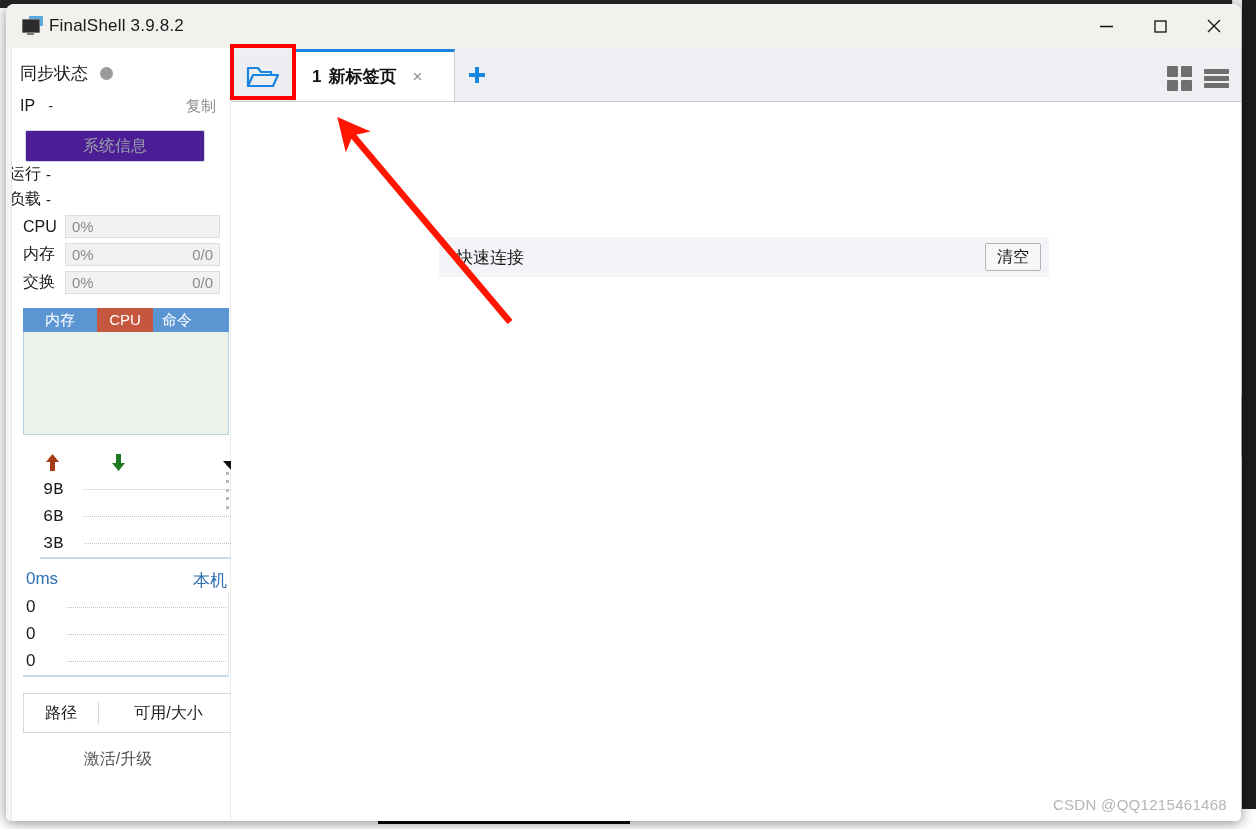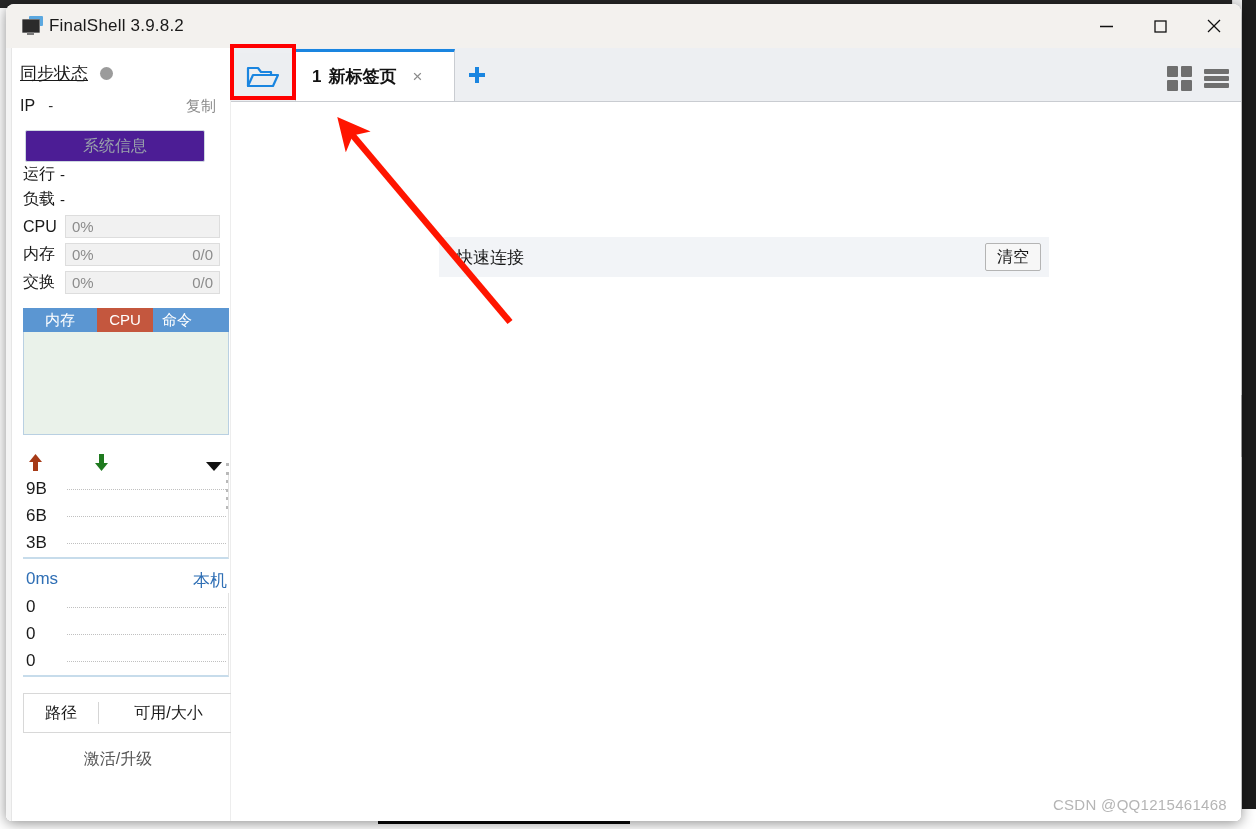--- a/index.html
+++ b/index.html
@@ -179,21 +179,20 @@
     align-items: center;
     padding: 0 14px 0 14px;
   }
   #sync-row {
     height: 38px;
     margin-top: 6px;
   }
   #sync-label {
     font-size: 17px;
     color: #1a1a1a;
-    text-decoration: underline;
   }
   #sync-dot {
     width: 13px;
     height: 13px;
     border-radius: 50%;
     background: #9b9b9b;
     margin-left: 12px;
   }
   #ip-row {
     height: 28px;
@@ -224,21 +223,21 @@
     line-height: 30px;
     text-align: center;
     background: #4c1d95;
     border: 1px solid #cdd7e0;
     border-radius: 2px;
     font-size: 16px;
     color: #9aa3ab;
   }
   #uptime-row, #load-row {
     height: 25px;
-    padding-left: 17px;
+    padding-left: 3px;
     text-align: right;
   }
   .kv-key {
     font-size: 16px;
     color: #1a1a1a;
   }
   .kv-dash {
     font-size: 15px;
     color: #1a1a1a;
     margin-left: 5px;
@@ -312,21 +311,21 @@
     align-items: center;
   }
   #splitter-handle i {
     display: block;
     width: 3px;
     height: 3px;
     background: #b9b9b9;
   }
 
   
-  #net-block { margin: 18px 15px 0 17px; width: 206px; }
+  #net-block { margin: 18px 15px 0 34px; width: 206px; font-family: Liberation Mono, monospace; }
   #net-head {
     position: relative;
     height: 22px;
   }
   .arrow-up, .arrow-down, .caret-down {
     position: absolute;
     top: 0;
   }
   .arrow-up { left: 4px; }
   .arrow-down { left: 70px; }

